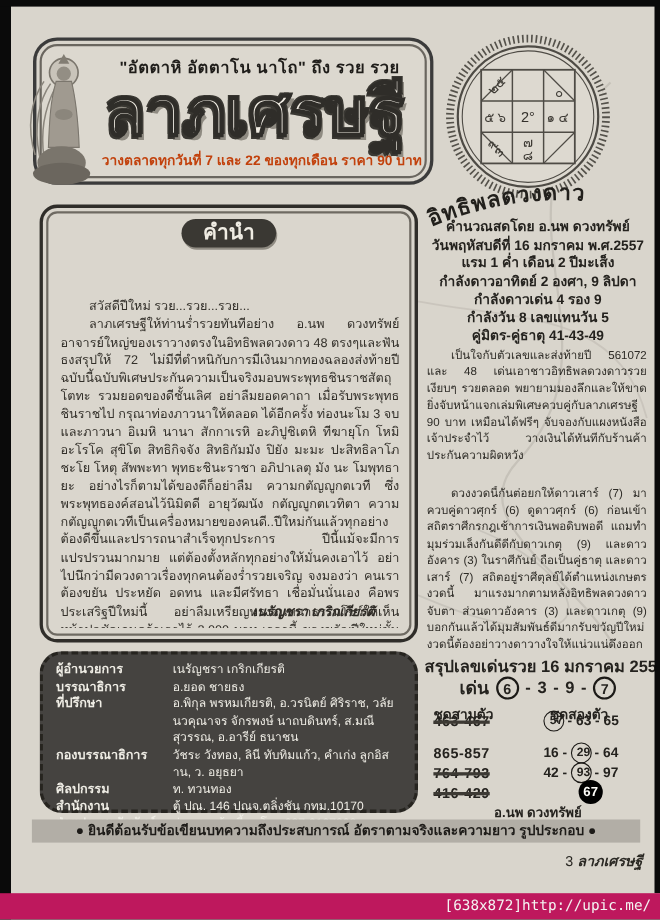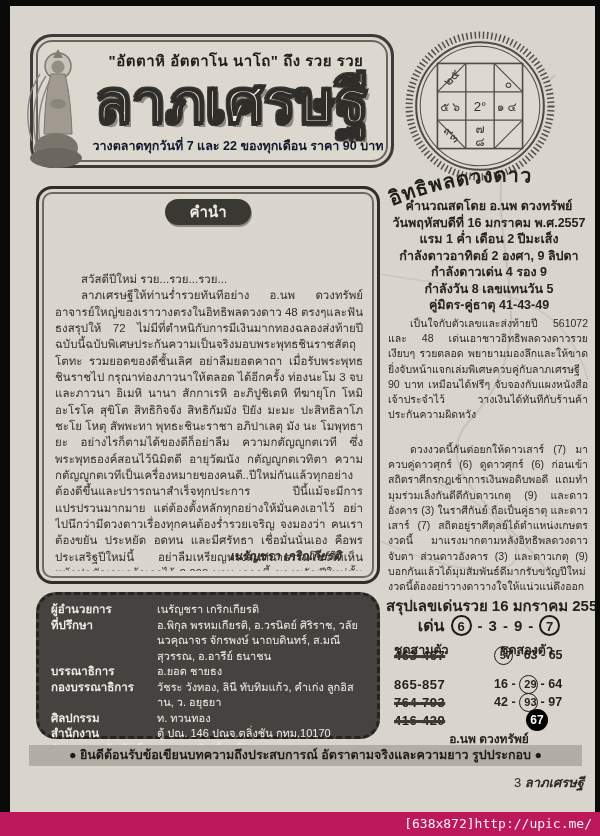--- a/index.html
+++ b/index.html
@@ -15,35 +15,35 @@
   .edge-right { right:0; top:0; width:5px; height:812px; }
 
   
   .header-box { position:absolute; left:30px; top:34px; width:364px; height:134px;
     border:3px solid #3b3b3b; border-radius:22px; background:#dcd8cf;
     box-shadow: inset 0 0 0 3px #d9d5cc, inset 0 0 0 5px #6a665f; z-index:1; overflow:hidden; }
   .tagline { margin-top:12px; padding-left:48px; text-align:center; font-size:15px; font-weight:bold; color:#1f1d1a; letter-spacing:.5px; }
   .m-title { margin-top:-2px; padding-left:40px; text-align:center; font-size:60px; font-weight:800; line-height:1.05;
     color:#eeeae1; -webkit-text-stroke:2px #2f2d29;
     text-shadow:-2px -2px 0 #3a3833, 2px -2px 0 #3a3833, -2px 2px 0 #3a3833, 3px 3px 0 #8f8b82; }
-  .subtitle { position:absolute; left:0; bottom:9px; width:100%; padding-left:52px; text-align:center; font-size:12.5px; font-weight:bold; color:#0f172a; }
+  .subtitle { position:absolute; left:0; bottom:9px; width:100%; padding-left:52px; text-align:center; font-size:12.5px; font-weight:bold; color:#c2410c; }
   .deity { position:absolute; left:22px; top:46px; width:64px; height:124px; z-index:2; }
 
   
   .wheel { position:absolute; left:404px; top:30px; width:152px; height:152px; z-index:1; }
   .wheel text { font-family:"Liberation Sans", sans-serif; }
   .wheel-caption { position:absolute; left:386px; top:164px; width:204px; height:46px; z-index:1; }
 
   
   .intro-box { position:absolute; left:36px; top:186px; width:344px; height:398px;
     border:3px solid #2f2d29; border-radius:16px; background:#dad6cd;
     box-shadow: inset 0 0 0 3px #d9d5cc, inset 0 0 0 5px #6e6a62; z-index:1; }
   .intro-heading { position:absolute; left:50%; top:10px; transform:translateX(-50%);
     min-width:86px; height:26px; padding:0 16px; background:#3a3833; color:#efece3;
-    border-radius:14px; font-size:15px; font-weight:800; text-align:center; line-height:26px;
+    border-radius:14px; font-size:19px; font-weight:800; text-align:center; line-height:26px;
     box-shadow:1px 2px 0 #8f8b82; }
   .intro-text { position:absolute; left:16px; right:14px; top:46px; height:300px; overflow:hidden;
     font-size:11.5px; line-height:1.42; color:#33302a; text-align:justify;margin-top:36px; }
   .intro-text p { text-indent:26px; }
   .intro-signature { position:absolute; right:36px; bottom:16px; font-size:12px; font-weight:bold; font-style:italic; color:#2e2b26; }
 
   
   .astro-col { position:absolute; left:386px; top:0; width:206px; height:812px; z-index:1; color:#24221e; }
   .calc-lines { position:absolute; left:0; top:198px; width:100%; text-align:center; }
   .calc-lines div { font-size:12.5px; font-weight:700; line-height:16.5px; white-space:nowrap; }
@@ -221,26 +221,26 @@
 
     <div class="author">อ.นพ ดวงทรัพย์</div>
   </div>
 
   <div class="staff-box">
     <div class="staff-row">
       <span class="staff-label">ผู้อำนวยการ</span>
       <span class="staff-value">เนรัญชรา เกริกเกียรติ</span>
     </div>
     <div class="staff-row">
+      <span class="staff-label">บรรณาธิการ</span>
+      <span class="staff-value">อ.ยอด ชายธง</span>
+    </div>
+    <div class="staff-row">
       <span class="staff-label">ที่ปรึกษา</span>
       <span class="staff-value">อ.พิกุล พรหมเกียรติ, อ.วรนิตย์ ศิริราช, วลัย นวคุณาจร จักรพงษ์ นาถบดินทร์, ส.มณีสุวรรณ, อ.อารีย์ ธนาชน</span>
-    </div>
-    <div class="staff-row">
-      <span class="staff-label">บรรณาธิการ</span>
-      <span class="staff-value">อ.ยอด ชายธง</span>
     </div>
     <div class="staff-row">
       <span class="staff-label">กองบรรณาธิการ</span>
       <span class="staff-value">วัชระ วังทอง, ลินี ทับทิมแก้ว, คำเก่ง ลูกอิสาน, ว. อยุธยา</span>
     </div>
     <div class="staff-row">
       <span class="staff-label">ศิลปกรรม</span>
       <span class="staff-value">ท. ทวนทอง</span>
     </div>
     <div class="staff-row">

